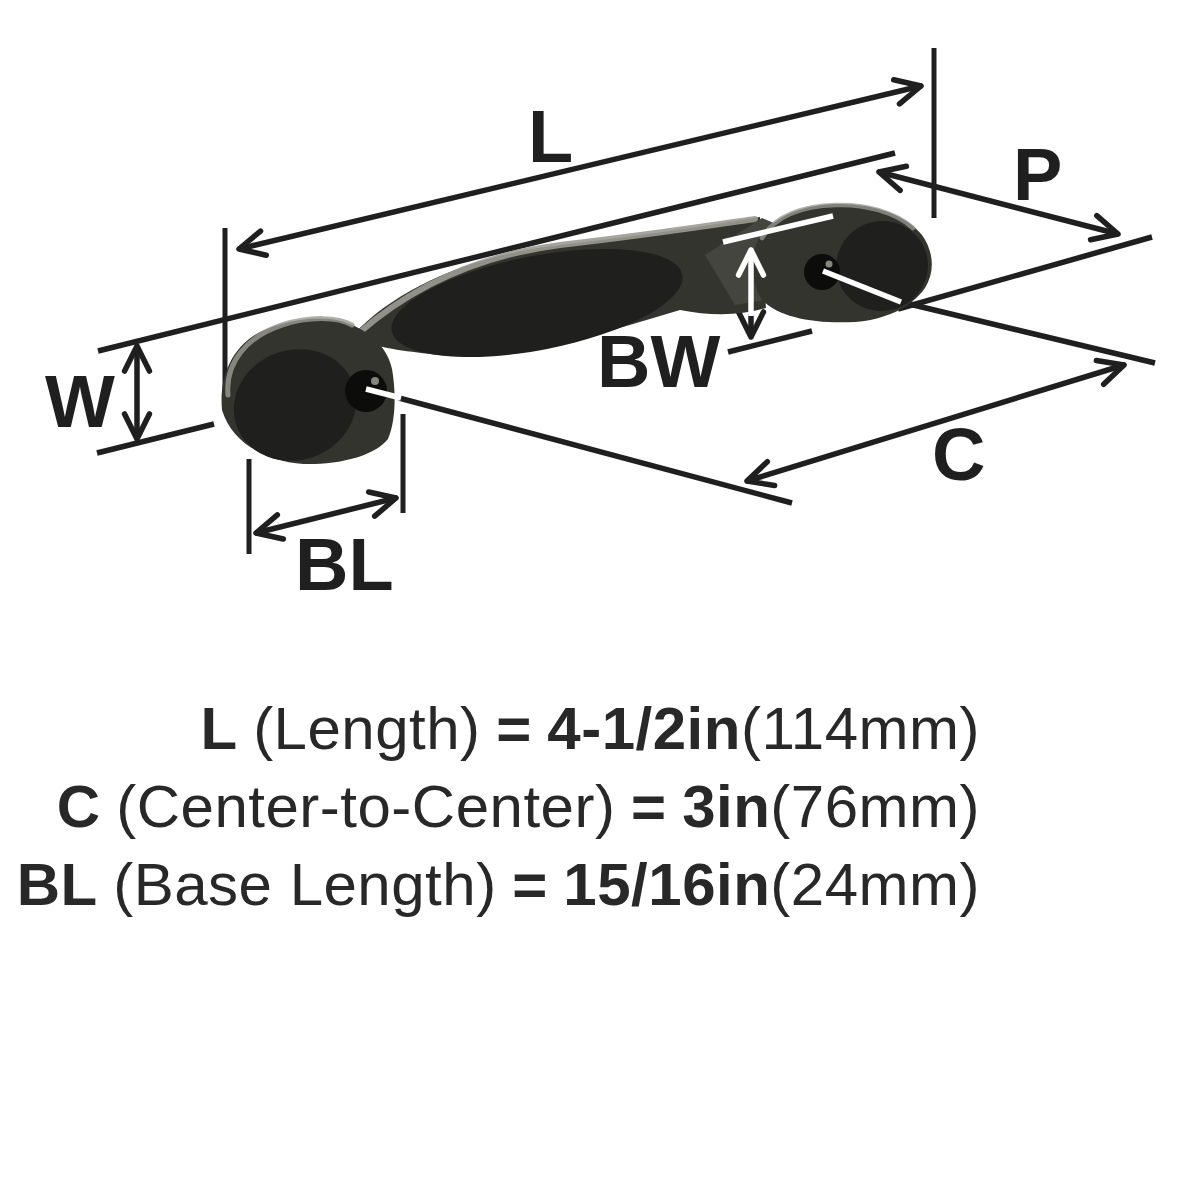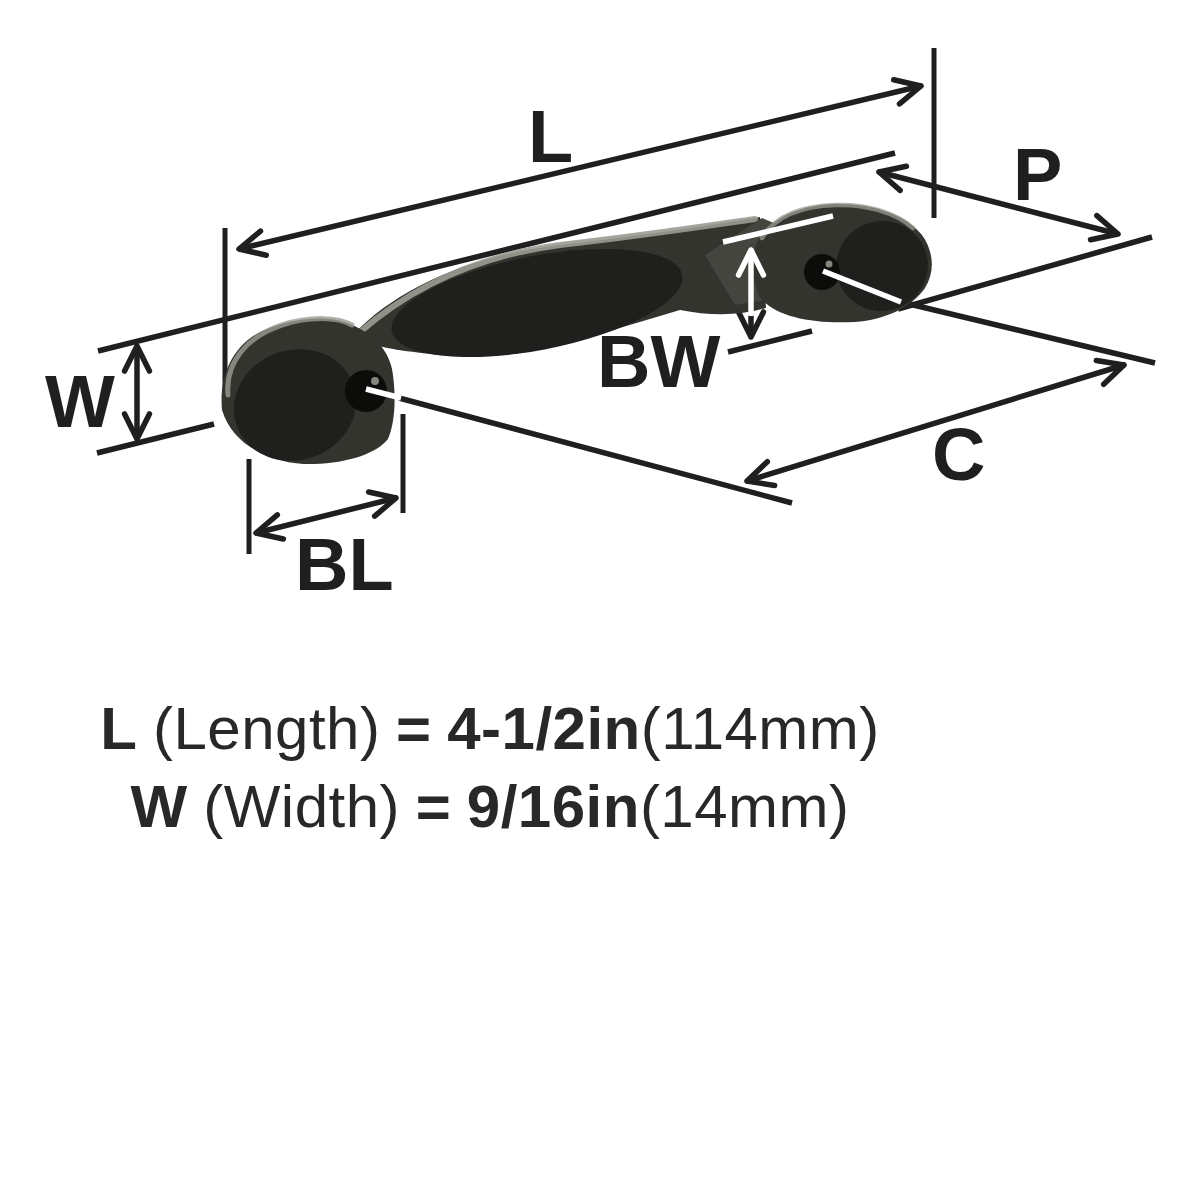--- a/index.html
+++ b/index.html
@@ -17,21 +17,21 @@
   .lbl{fill:var(--line,#1f1f1f);font-family:"Liberation Sans",sans-serif;
        font-weight:700;font-size:74px;}
   .handle-body{fill:var(--handle,#34342f);}
   .handle-face{fill:var(--handleFace,#1f1f1d);}
   .rim{fill:none;stroke:var(--highlight,#9b9b94);stroke-linecap:round;}
   .screw{fill:var(--screw,#0c0c0b);}
   .glint{fill:#85857d;}
   
   #specs{
     position:absolute;top:690px;left:0;width:980px;
-    text-align:center;color:#282828;
+    text-align:right;color:#282828;
   }
   .spec-line{font-size:60px;line-height:78px;letter-spacing:.5px;white-space:nowrap;}
   .b{font-weight:700;}
   .r{font-weight:400;}
   .mr{margin-right:.26em;}
 </style>
 </head>
 <body style="--bg: #ffffff; --line: #1f1f1f; --handle: #34342f; --handleFace: #1f1f1d; --highlight: #9b9b94; --screw: #0c0c0b;">
 
 <svg id="diagram" width="1200" height="660" viewBox="0 0 1200 660" aria-hidden="true">
@@ -134,15 +134,18 @@
   <text class="lbl" x="597" y="387">BW</text>
   <text class="lbl" x="932" y="480">C</text>
   <text class="lbl" x="295" y="590">BL</text>
 </svg>
 
 <div id="specs">
   <div class="spec-line">
     <span class="b mr">L</span><span class="r mr">(Length)</span><span class="b mr">=</span><span class="b">4-1/2in</span><span class="r">(114mm)</span>
   </div>
   <div class="spec-line">
-    <span class="b mr">W</span><span class="r mr">(Width)</span><span class="b mr">=</span><span class="b">9/16in</span><span class="r">(14mm)</span>
+    <span class="b mr">C</span><span class="r mr">(Center-to-Center)</span><span class="b mr">=</span><span class="b">3in</span><span class="r">(76mm)</span>
+  </div>
+  <div class="spec-line">
+    <span class="b mr">BL</span><span class="r mr">(Base Length)</span><span class="b mr">=</span><span class="b">15/16in</span><span class="r">(24mm)</span>
   </div>
 </div>
 
 </body></html>

